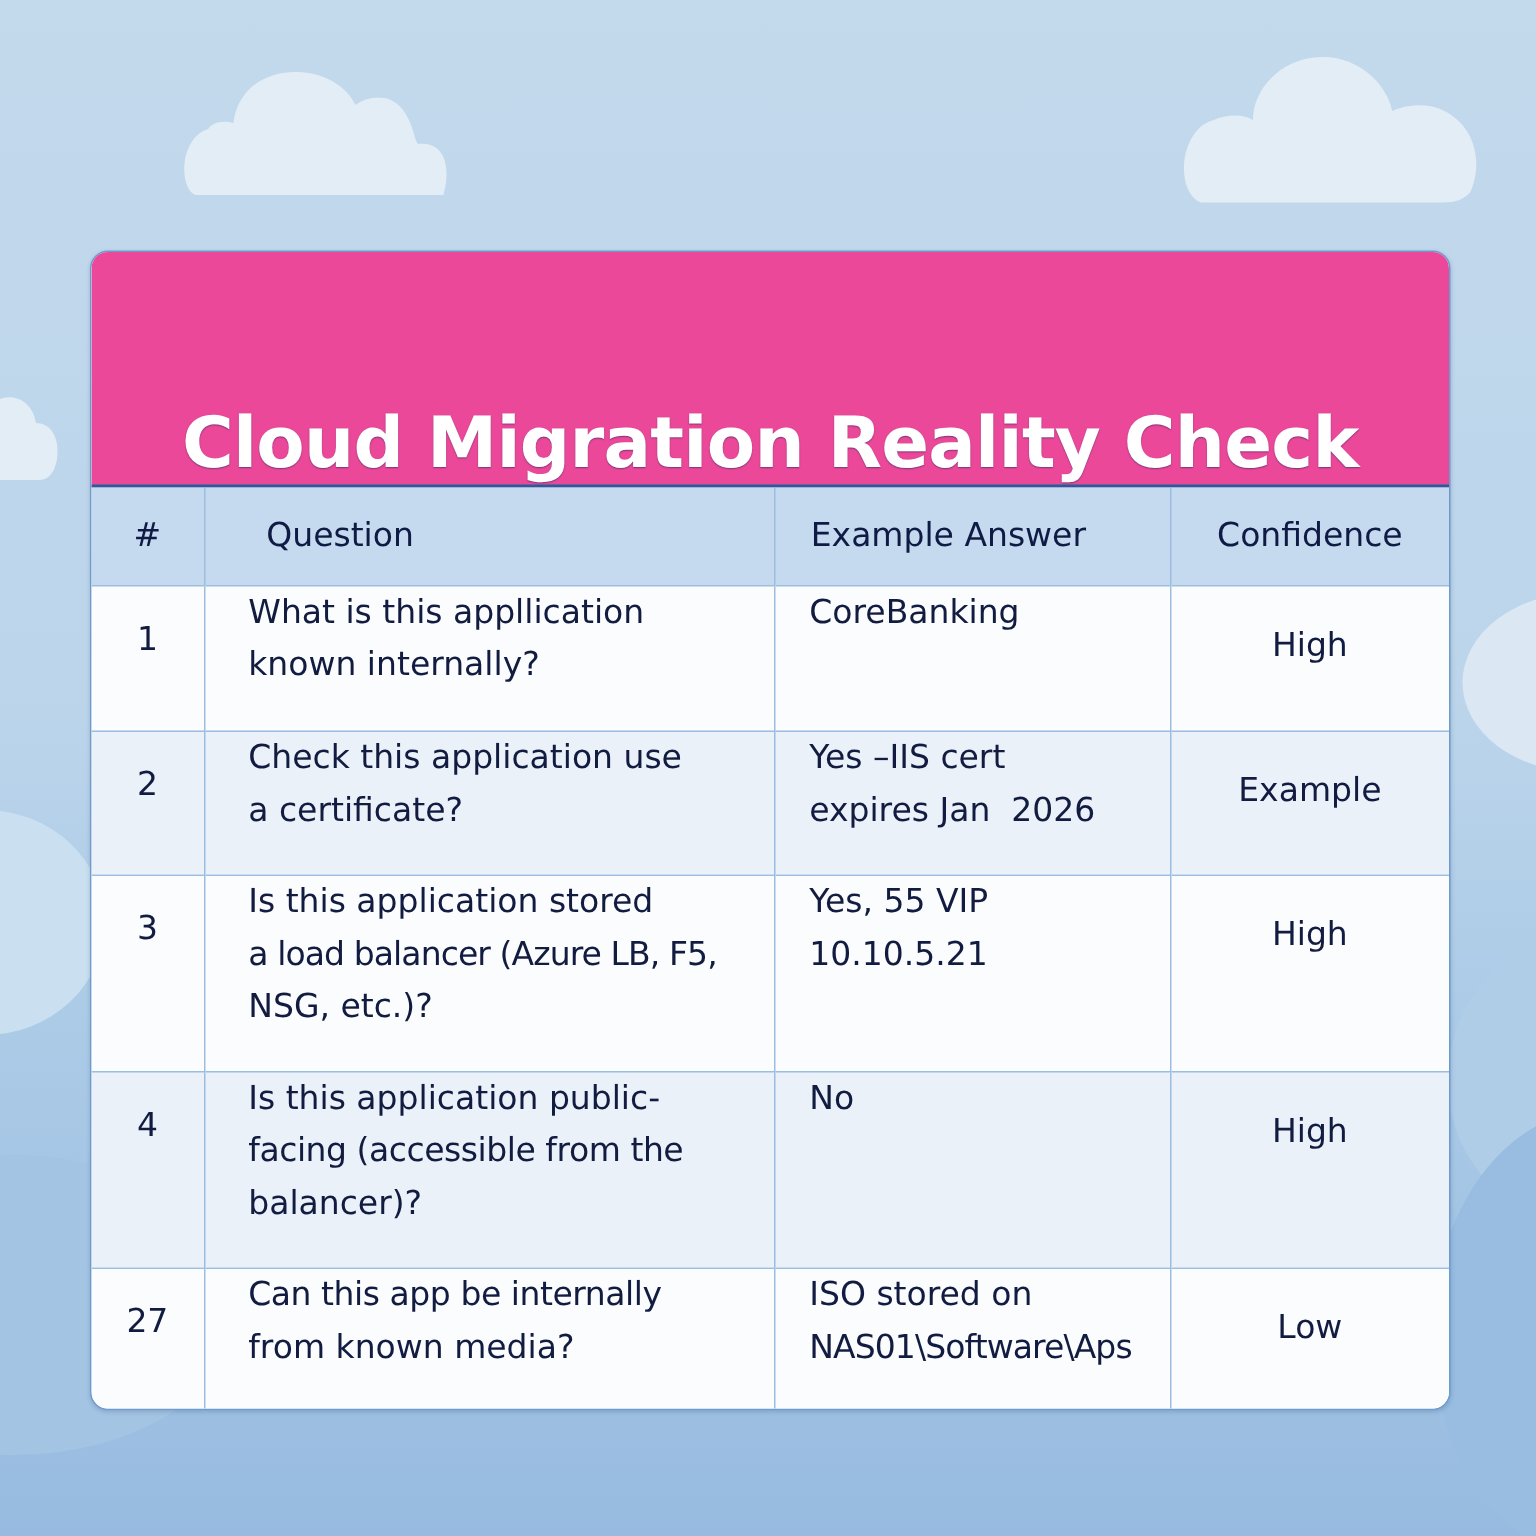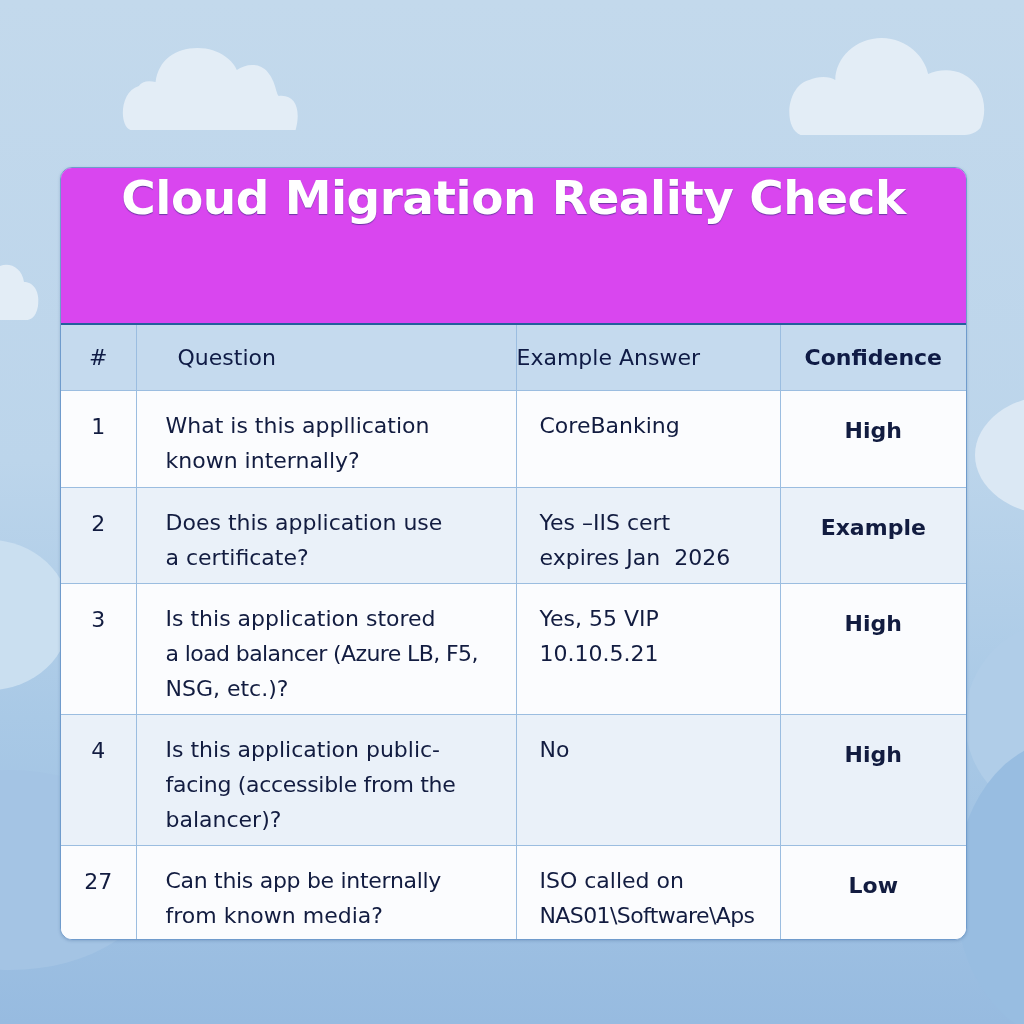--- a/index.html
+++ b/index.html
@@ -11,49 +11,49 @@
   .cloud { position: absolute; }
   .hill { position: absolute; border-radius: 50%; }
   .card {
     position: absolute; left: 60px; top: 167px; width: 905px; height: 771px;
     border-radius: 12px; overflow: hidden;
     border: 1px solid #6f9bcc;
     background: #ffffff;
     box-shadow: 0 1px 3px rgba(40,80,130,0.25);
   }
   .title-band {
-    height: 155px; background: #d946ef;
-    display: flex; align-items: flex-start; justify-content: center;
+    height: 155px; background: #ec4899;
+    display: flex; align-items: flex-end; justify-content: center;
     border-bottom: 2px solid #245f9c;
   }
   .title {
     color: #ffffff; font-family: "DejaVu Sans", sans-serif; font-weight: bold;
     font-size: 47px; letter-spacing: -0.5px; margin-top: 2px;
     text-shadow: 0 1px 1px rgba(0,40,90,0.5);
   }
   table { border-collapse: collapse; width: 100%; table-layout: fixed; }
   col.c1 { width: 75px; } col.c2 { width: 380px; } col.c3 { width: 264px; } col.c4 { width: 186px; }
   th, td { border-right: 1px solid #9bbde0; vertical-align: top; }
-  th:last-child, td:last-child { border-right: none; font-weight: bold; }
+  th:last-child, td:last-child { border-right: none; }
   thead tr { height: 65px; background: #c5daee; border-bottom: 1px solid #9bbde0; }
   th {
     font-family: "DejaVu Sans", sans-serif; font-weight: normal; color: #0f1b45;
     font-size: 22px; vertical-align: middle; text-align: left; padding: 0;
   }
   th.num { text-align: center; }
   th.q { padding-left: 41px; }
-  th.a { }
+  th.a { padding-left: 24px; }
   th.c { text-align: center; }
   tbody tr { border-bottom: 1px solid #9bbde0; }
   tbody tr:last-child { border-bottom: none; }
   tbody tr:nth-child(odd) { background: #fbfcfe; }
   tbody tr:nth-child(even) { background: #eaf1f9; }
   td {
     font-family: "DejaVu Sans", sans-serif; color: #121c40; font-size: 22px;
-    line-height: 35px; padding-top: 17px;
+    line-height: 35px; padding-top: 0;
   }
   td.num { text-align: center; padding-top: 18px; }
   td.q { padding-left: 29px; padding-right: 6px; }
   td.a { padding-left: 23px; padding-right: 0; white-space: nowrap; overflow: visible; }
   td.c { text-align: center; padding-top: 22px; }
   .r1 { height: 97px; } .r2 { height: 96px; } .r3 { height: 131px; } .r4 { height: 131px; } .r5 { height: 104px; }
   .line { display: block; }
 </style>
 </head>
 <body>
@@ -101,21 +101,21 @@
           <span class="line">known internally?</span>
         </td>
         <td class="a">
           <span class="line">CoreBanking</span>
         </td>
         <td class="c">High</td>
       </tr>
       <tr class="r2">
         <td class="num">2</td>
         <td class="q">
-          <span class="line">Does this application use</span>
+          <span class="line">Check this application use</span>
           <span class="line">a certificate?</span>
         </td>
         <td class="a">
           <span class="line">Yes –IIS cert</span>
           <span class="line" style="white-space:pre">expires Jan  2026</span>
         </td>
         <td class="c">Example</td>
       </tr>
       <tr class="r3">
         <td class="num">3</td>
@@ -142,20 +142,20 @@
         </td>
         <td class="c">High</td>
       </tr>
       <tr class="r5">
         <td class="num">27</td>
         <td class="q">
           <span class="line" style="white-space:nowrap;letter-spacing:-0.3px">Can this app be internally</span>
           <span class="line">from known media?</span>
         </td>
         <td class="a">
-          <span class="line">ISO called on</span>
+          <span class="line">ISO stored on</span>
           <span class="line" style="letter-spacing:-0.6px">NAS01\Software\Aps</span>
         </td>
         <td class="c">Low</td>
       </tr>
     </tbody>
   </table>
 </div>
 
 </body></html>

